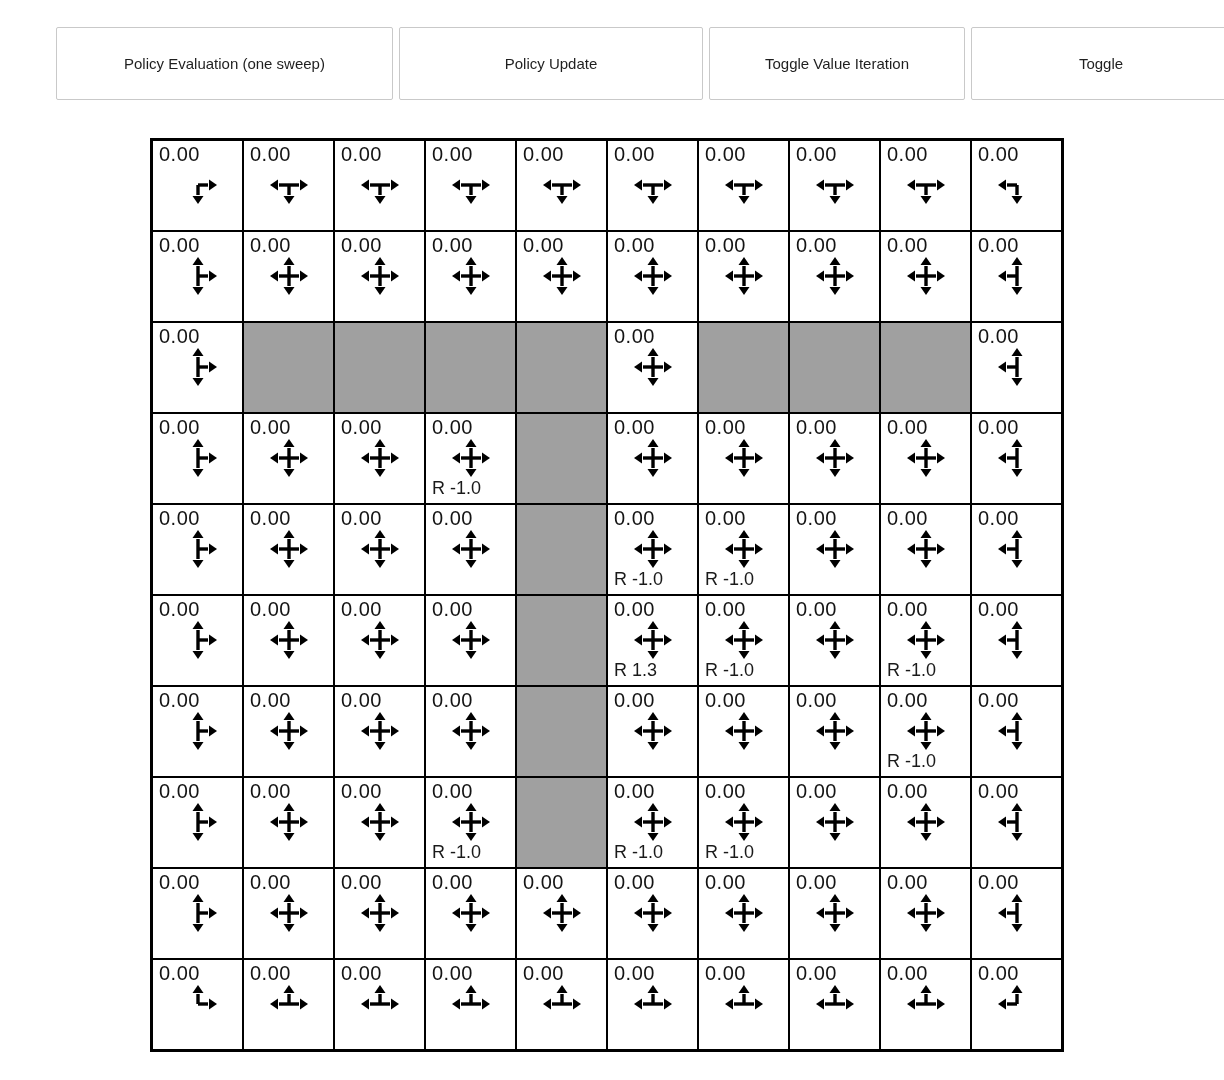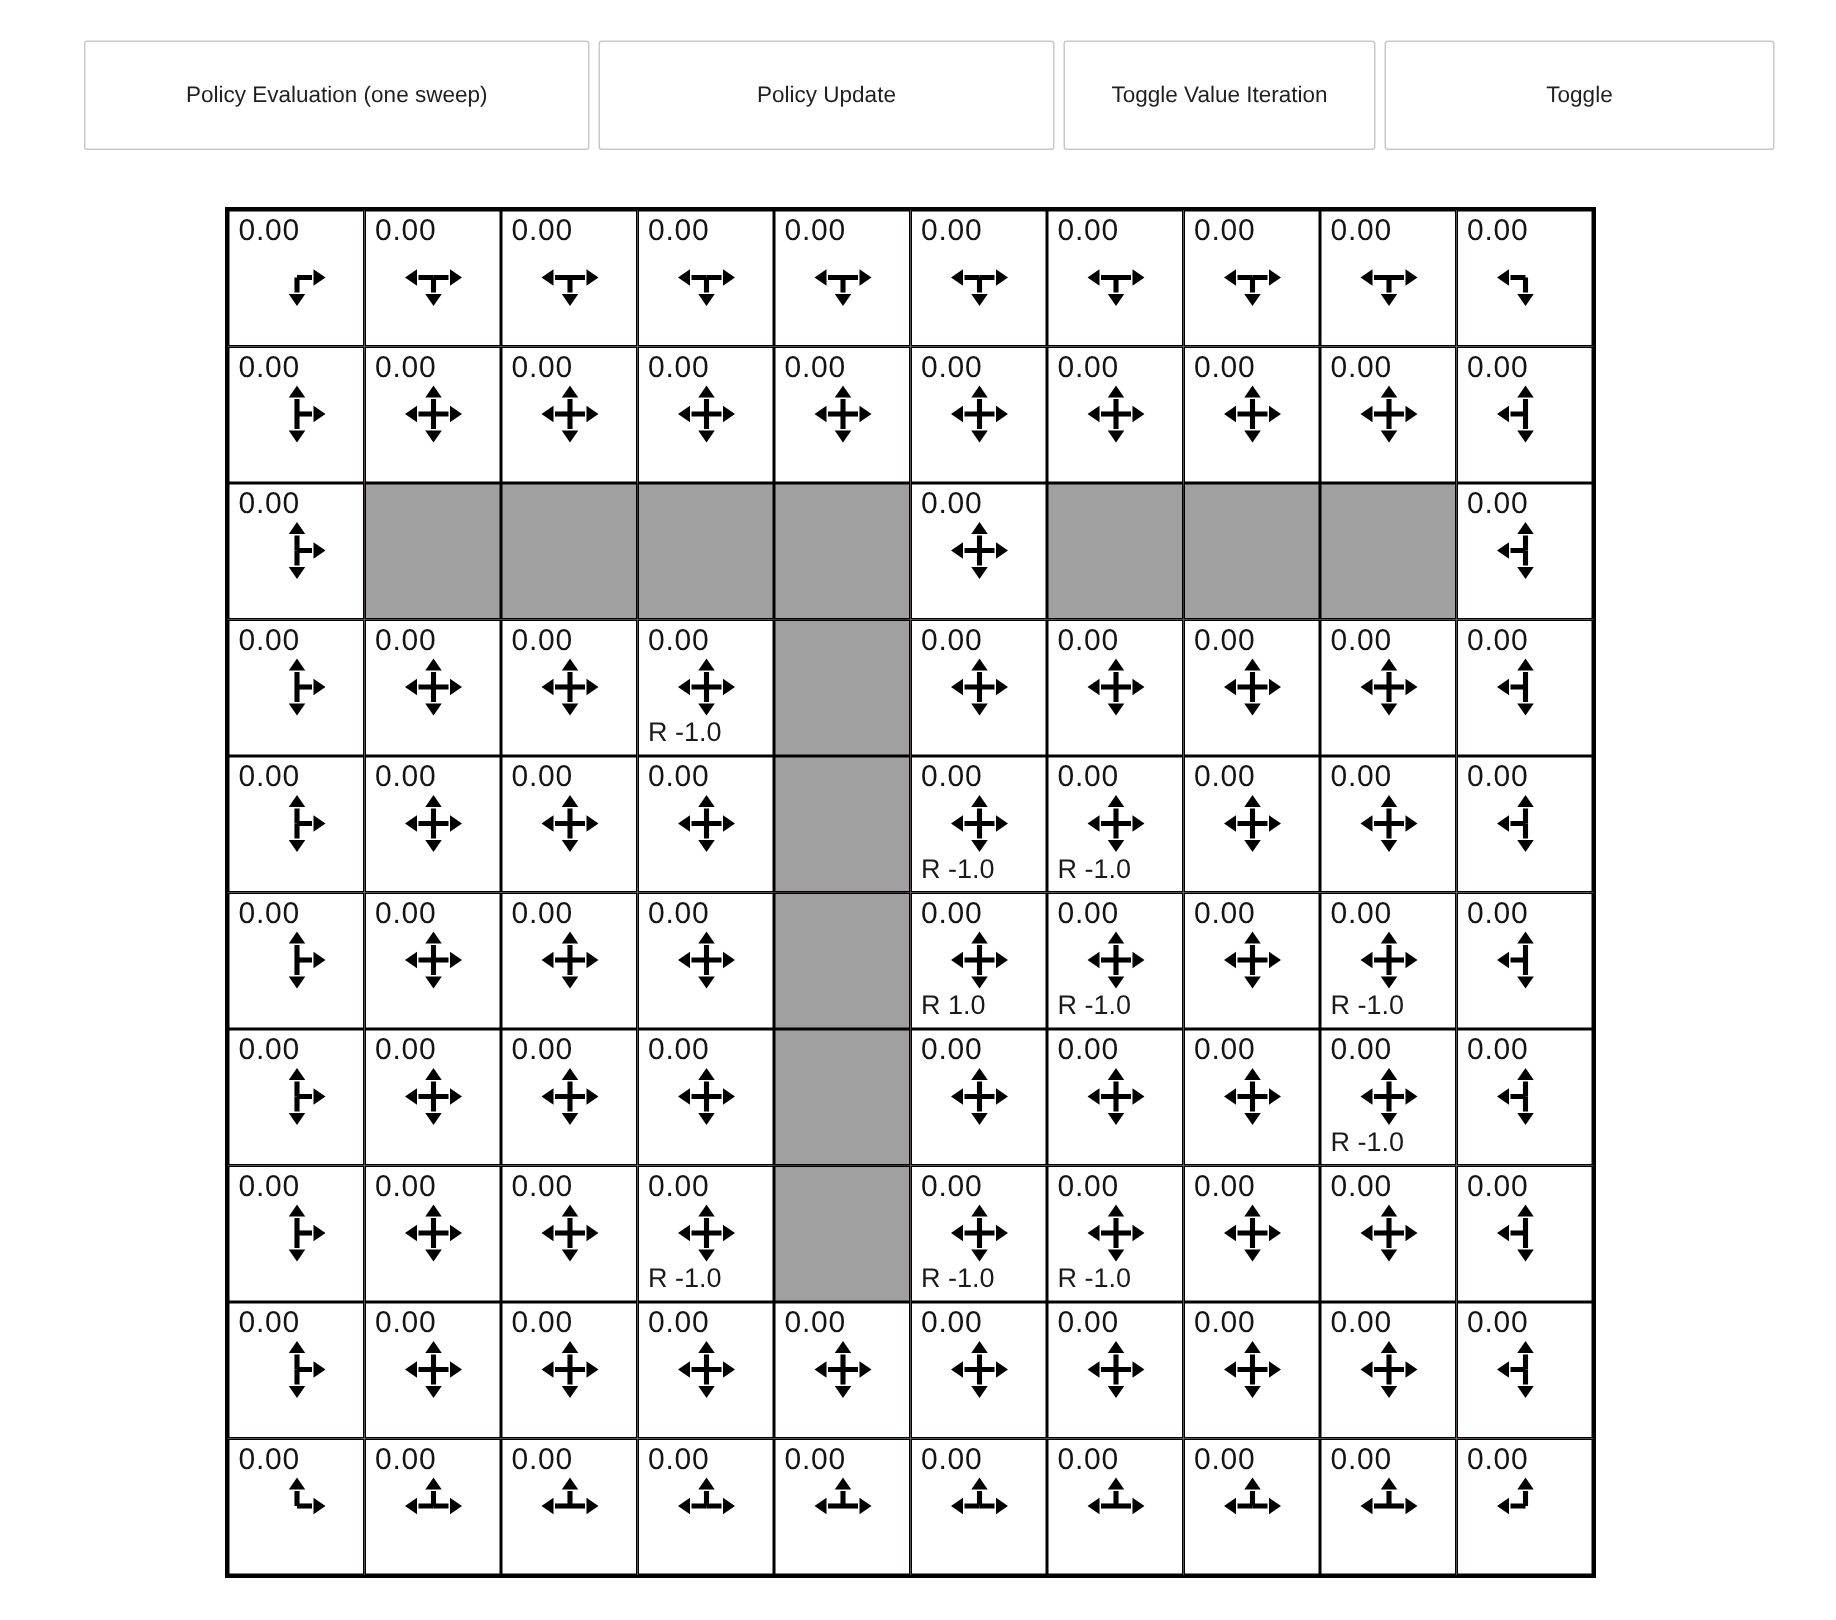--- a/index.html
+++ b/index.html
@@ -24,21 +24,21 @@
     border: 1px solid #c9c9c9;
     border-radius: 2px;
     font-family: "Liberation Sans", sans-serif;
     font-size: 15px;
     color: #1f1f1f;
     cursor: pointer;
     padding: 0;
   }
   .btn.b0 { width: 337px; }
   .btn.b1 { width: 304px; }
-  .btn.b2 { width: 208px; }
+  .btn.b2 { width: 256px; }
   .btn.b3 { width: 260px; }
   .grid {
     position: absolute;
     left: 150px;
     top: 138px;
     display: grid;
     grid-template-columns: repeat(10, 91px);
     grid-auto-rows: 91px;
     border: 2px solid #000000;
     background: #701a75;
@@ -740,21 +740,21 @@
           <line x1="22" y1="22" x2="22" y2="12" stroke="#000000" stroke-width="3.4"></line>
           <polygon points="22,3 27.5,11 16.5,11" fill="#000000"></polygon>
           <line x1="22" y1="22" x2="22" y2="32" stroke="#000000" stroke-width="3.4"></line>
           <polygon points="22,41 16.5,33 27.5,33" fill="#000000"></polygon>
           <line x1="22" y1="22" x2="12" y2="22" stroke="#000000" stroke-width="3.4"></line>
           <polygon points="3,22 11,16.5 11,27.5" fill="#000000"></polygon>
           <line x1="22" y1="22" x2="32" y2="22" stroke="#000000" stroke-width="3.4"></line>
           <polygon points="41,22 33,27.5 33,16.5" fill="#000000"></polygon>
         </svg>
       </div>
-      <div class="rw">R 1.0</div>
+      <div class="rw">R 1.3</div>
     </div>
     <div class="cell">
       <div class="val">0.00</div>
       <div class="arrows">
         <svg width="44" height="44" viewBox="0 0 44 44" xmlns="http://www.w3.org/2000/svg">
           <line x1="22" y1="22" x2="22" y2="12" stroke="#000000" stroke-width="3.4"></line>
           <polygon points="22,3 27.5,11 16.5,11" fill="#000000"></polygon>
           <line x1="22" y1="22" x2="22" y2="32" stroke="#000000" stroke-width="3.4"></line>
           <polygon points="22,41 16.5,33 27.5,33" fill="#000000"></polygon>
           <line x1="22" y1="22" x2="12" y2="22" stroke="#000000" stroke-width="3.4"></line>

